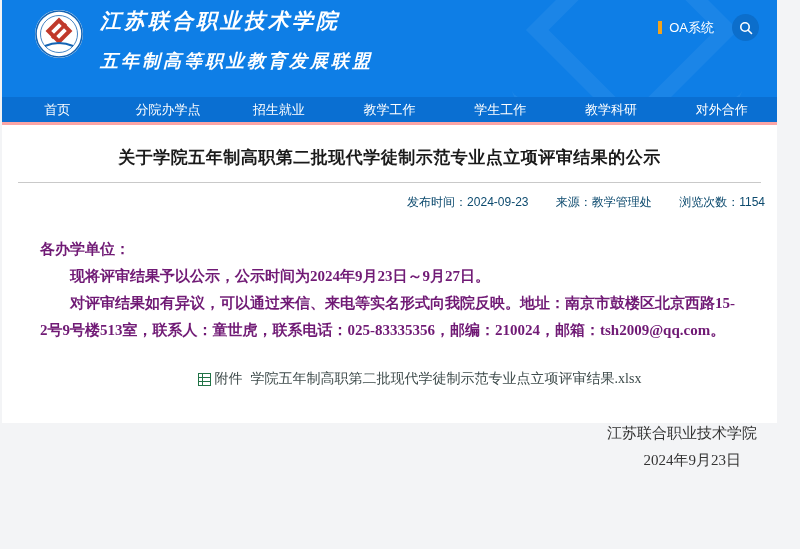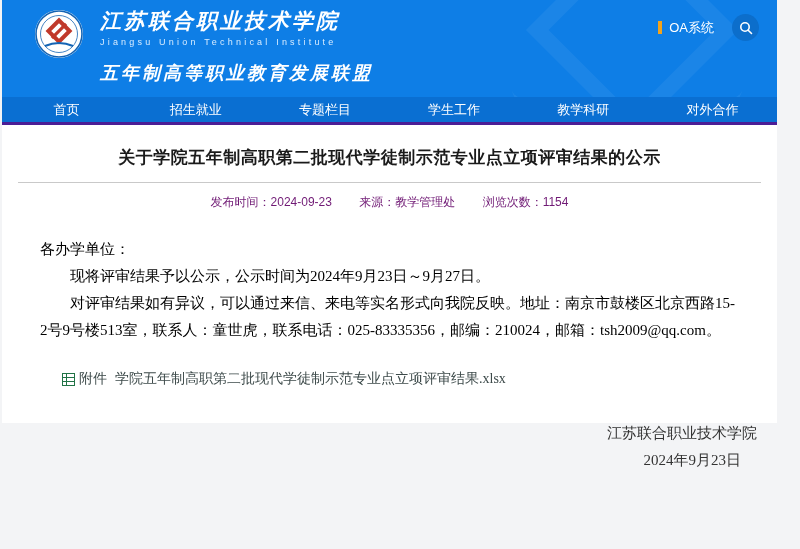--- a/index.html
+++ b/index.html
@@ -104,21 +104,21 @@
     width: 230px; height: 70px;
     border-bottom: 13px solid rgba(255,255,255,0.055);
     border-radius: 50%;
   }
 
   
   .nav {
     display: flex;
     height: 28px;
     background: #0a6fd2;
-    border-bottom: 3px solid #4c1d95;
+    border-bottom: 3px solid #fca5a5;
   }
   .nav-item {
     flex: 1;
     display: flex;
     align-items: center;
     justify-content: center;
     color: #ffffff;
     font-size: 13px;
     cursor: pointer;
     white-space: nowrap;
@@ -132,44 +132,46 @@
     font-weight: bold;
     color: #1a1a1a;
     letter-spacing: 0.5px;
   }
   .title-sep {
     margin: 13px 16px 0 16px;
     border-bottom: 1px solid #c9c9c9;
   }
   .meta {
     margin-top: 11px;
-    text-align: center;
+    text-align: right;
     font-size: 12px;
-    color: #701a75;
+    color: #0c4a6e;
   }
   .meta .seg { margin: 0 12px; }
 
   .body-text {
     margin: 25px 40px 0 38px;
     font-family: "Liberation Serif", serif;
     font-size: 15px;
-    color: #000000;
+    color: #701a75;
     line-height: 27px;
+    font-weight: bold;
   }
   .body-text p { text-indent: 2em; }
   .body-text p.no-indent { text-indent: 0; }
 
   .attachment {
     margin: 26px 0 0 60px;
     font-family: "Liberation Serif", serif;
     font-size: 14px;
     color: #3d4a4a;
     display: flex;
     align-items: center;
     cursor: pointer;
+    justify-content: center;
   }
   .attachment .file-icon { margin-right: 4px; display: inline-flex; }
   .attachment .att-prefix { margin-right: 8px; }
 
   .signature {
     margin-top: 32px;
     text-align: right;
     font-family: "Liberation Serif", serif;
     font-size: 15px;
     color: #333333;
@@ -195,42 +197,42 @@
         <g transform="rotate(45 25 22)">
           <rect x="17.5" y="14.5" width="15" height="15" fill="none" stroke="#c0392b" stroke-width="4"></rect>
           <line x1="25" y1="12" x2="25" y2="32" stroke="#c0392b" stroke-width="3.2"></line>
         </g>
         <path d="M11 37 Q25 31 39 37" stroke="#1464b4" stroke-width="2" fill="none"></path>
       </svg>
     </div>
 
     <div class="brand">
       <div class="brand-cn">江苏联合职业技术学院</div>
-      <div class="brand-en">Jiangsu Union Technical Institute</div>
       <div class="slogan-cn">五年制高等职业教育发展联盟</div>
     </div>
 
     <div class="header-right">
       <div class="oa-link">
         <span class="oa-bar"></span>
         <span>OA系统</span>
       </div>
       <div class="search-btn">
         <svg width="14" height="14" viewBox="0 0 14 14">
           <circle cx="6" cy="6" r="4.2" fill="none" stroke="#ffffff" stroke-width="1.6"></circle>
           <line x1="9.2" y1="9.2" x2="12.5" y2="12.5" stroke="#ffffff" stroke-width="1.6" stroke-linecap="round"></line>
         </svg>
       </div>
     </div>
   </div>
 
   <div class="nav">
     <div class="nav-item">首页</div>
+    <div class="nav-item">分院办学点</div>
     <div class="nav-item">招生就业</div>
-    <div class="nav-item">专题栏目</div>
+    <div class="nav-item">教学工作</div>
     <div class="nav-item">学生工作</div>
     <div class="nav-item">教学科研</div>
     <div class="nav-item">对外合作</div>
   </div>
 
   <div class="article">
     <div class="article-title">关于学院五年制高职第二批现代学徒制示范专业点立项评审结果的公示</div>
     <div class="title-sep"></div>
 
     <div class="meta">

